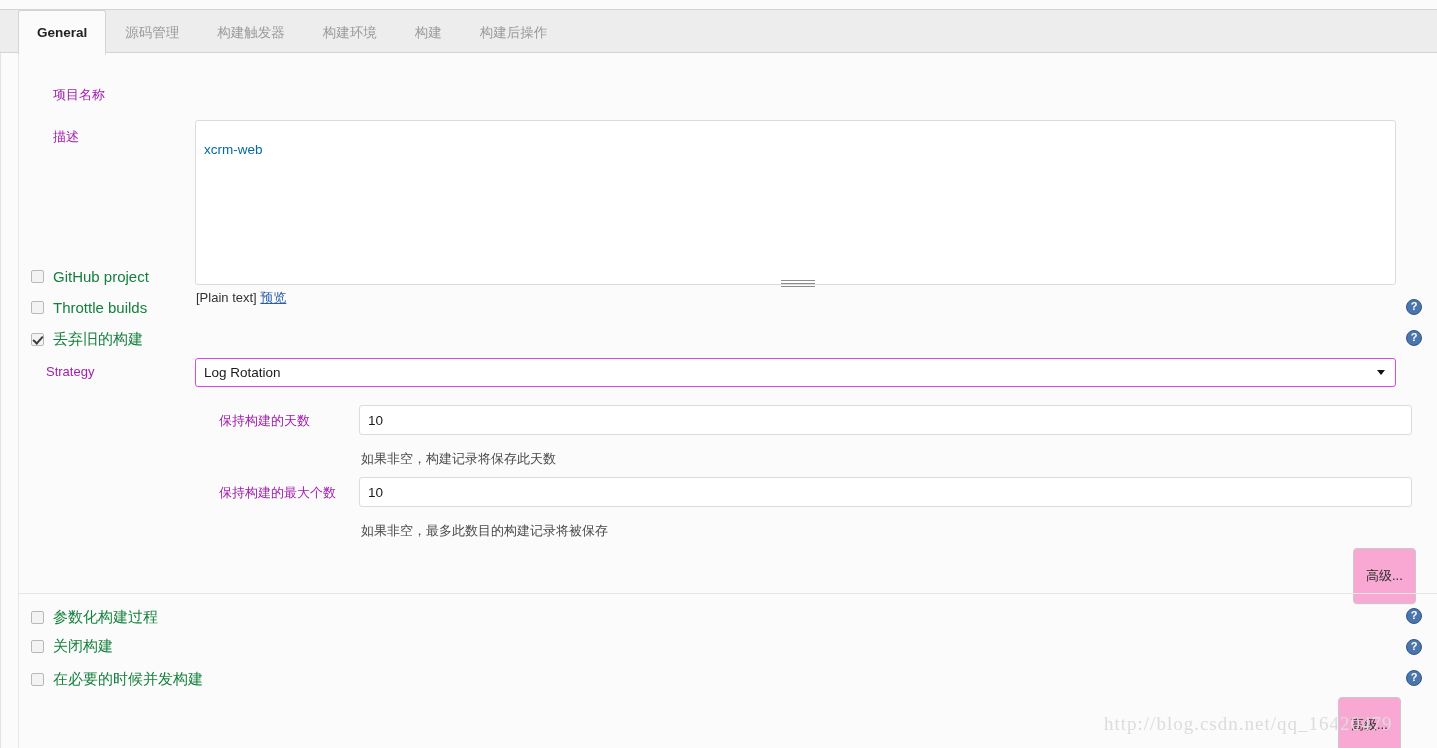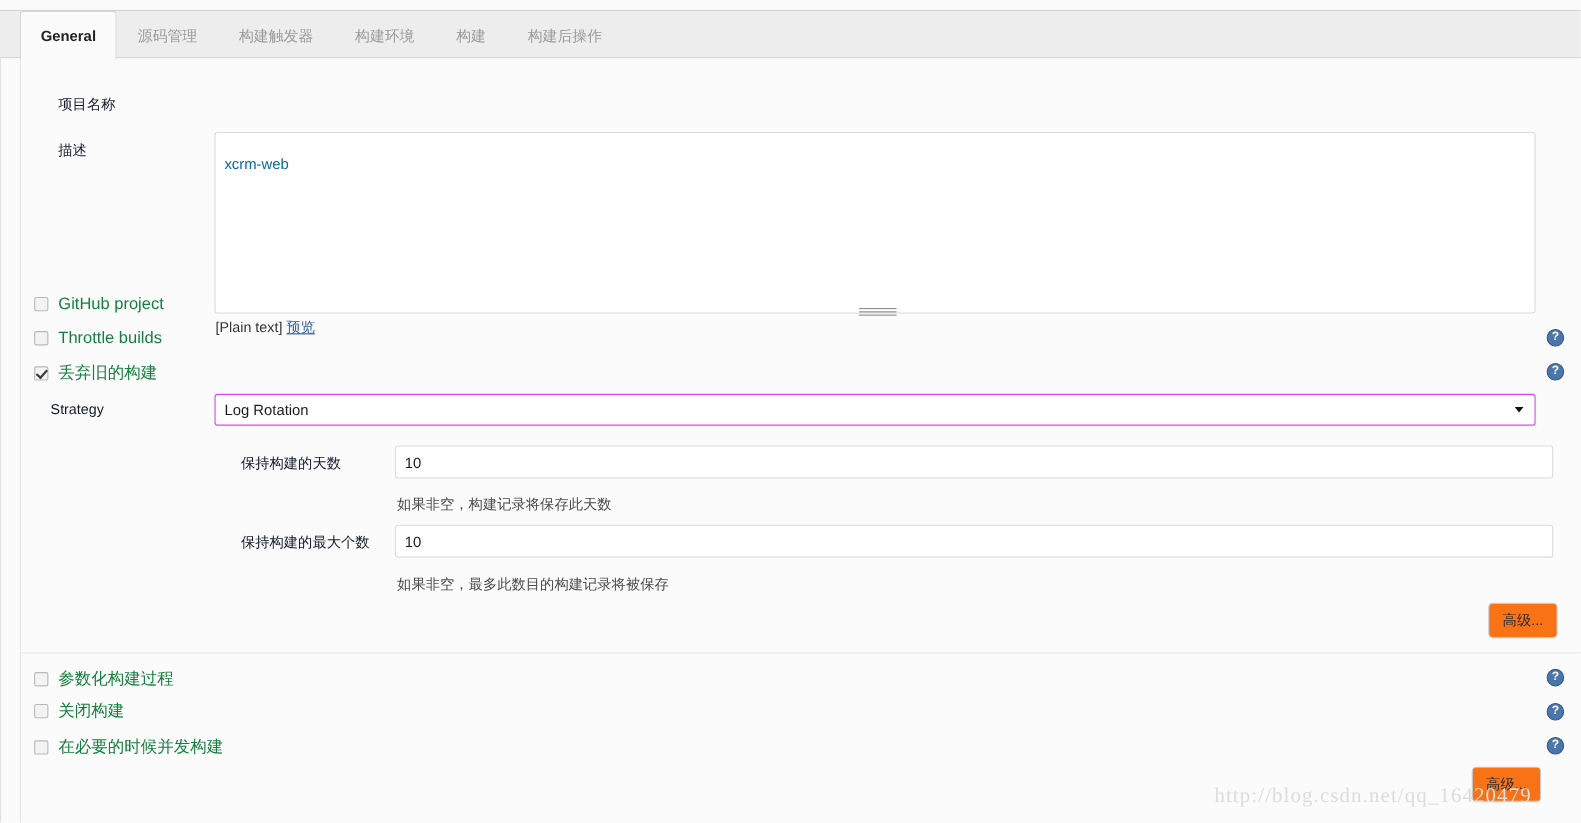--- a/index.html
+++ b/index.html
@@ -71,21 +71,21 @@
     position: absolute;
     left: 17px; top: 0;
     width: 1px; height: 695px;
     background: #e6e6e6;
   }
 
   
   .row { position: absolute; }
 
   .flabel {
-    color: #0f172a;
+    color: #a21caf;
     font-size: 13px;
     text-align: left;
   }
 
   input.tf, .fake-input {
     font-family: "Liberation Sans", "DejaVu Sans", sans-serif;
     font-size: 13.5px;
     color: #1a1a1a;
     background: #fff;
     border: 1px solid #dcdcdc;
@@ -203,26 +203,26 @@
 
   .hint {
     position: absolute;
     font-size: 13px;
     color: #4a4a4a;
   }
 
   
   .advbtn {
     position: absolute;
-    background: #f97316;
+    background: #f9a8d4;
     border: 1px solid #c9c9c9;
     border-radius: 4px;
     font-size: 13px;
     color: #2b2b2b;
-    padding: 6px 12px;
+    padding: 18px 12px;
     cursor: pointer;
     box-shadow: 0 1px 0 rgba(0,0,0,0.04);
     white-space: nowrap;
   }
 
   .divider {
     position: absolute;
     height: 1px;
     background: #e6e6e6;
   }

